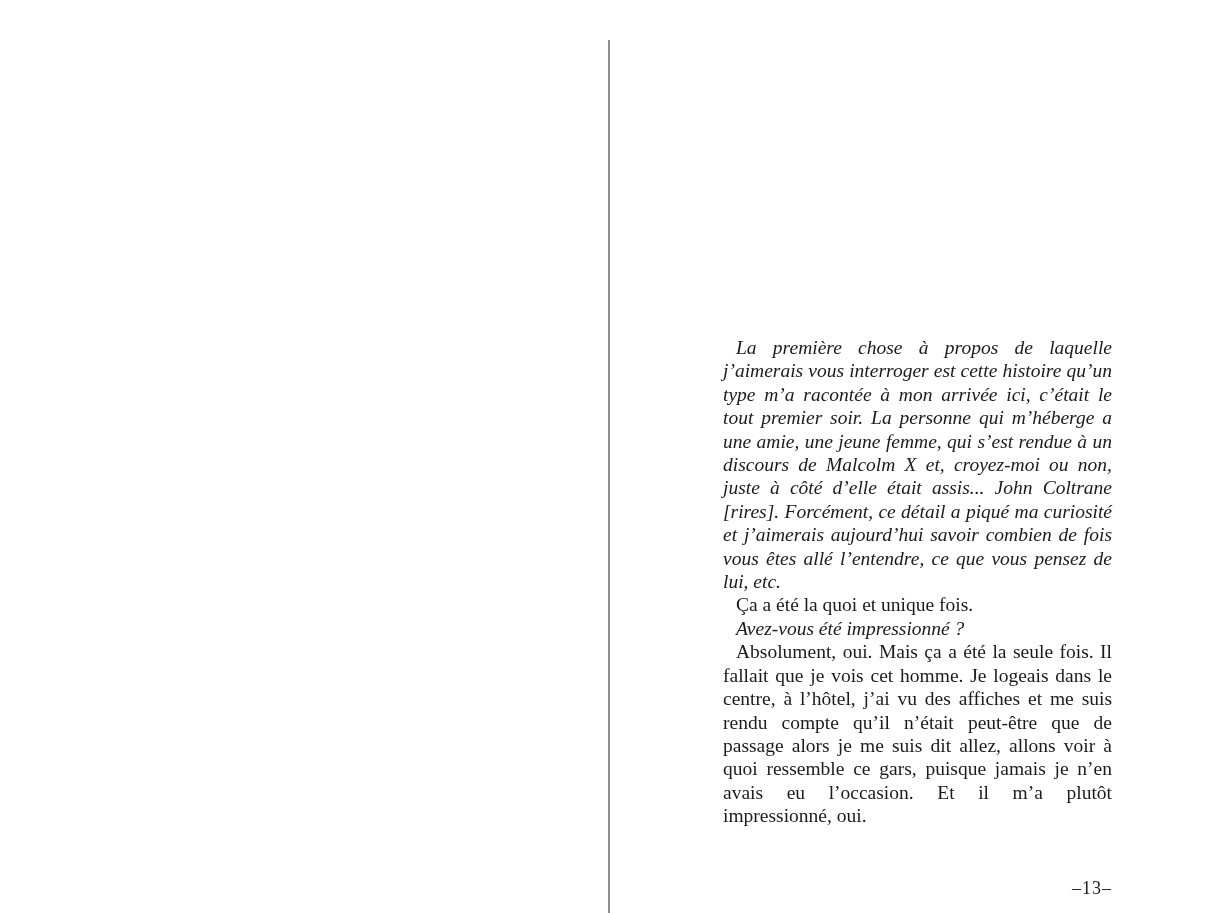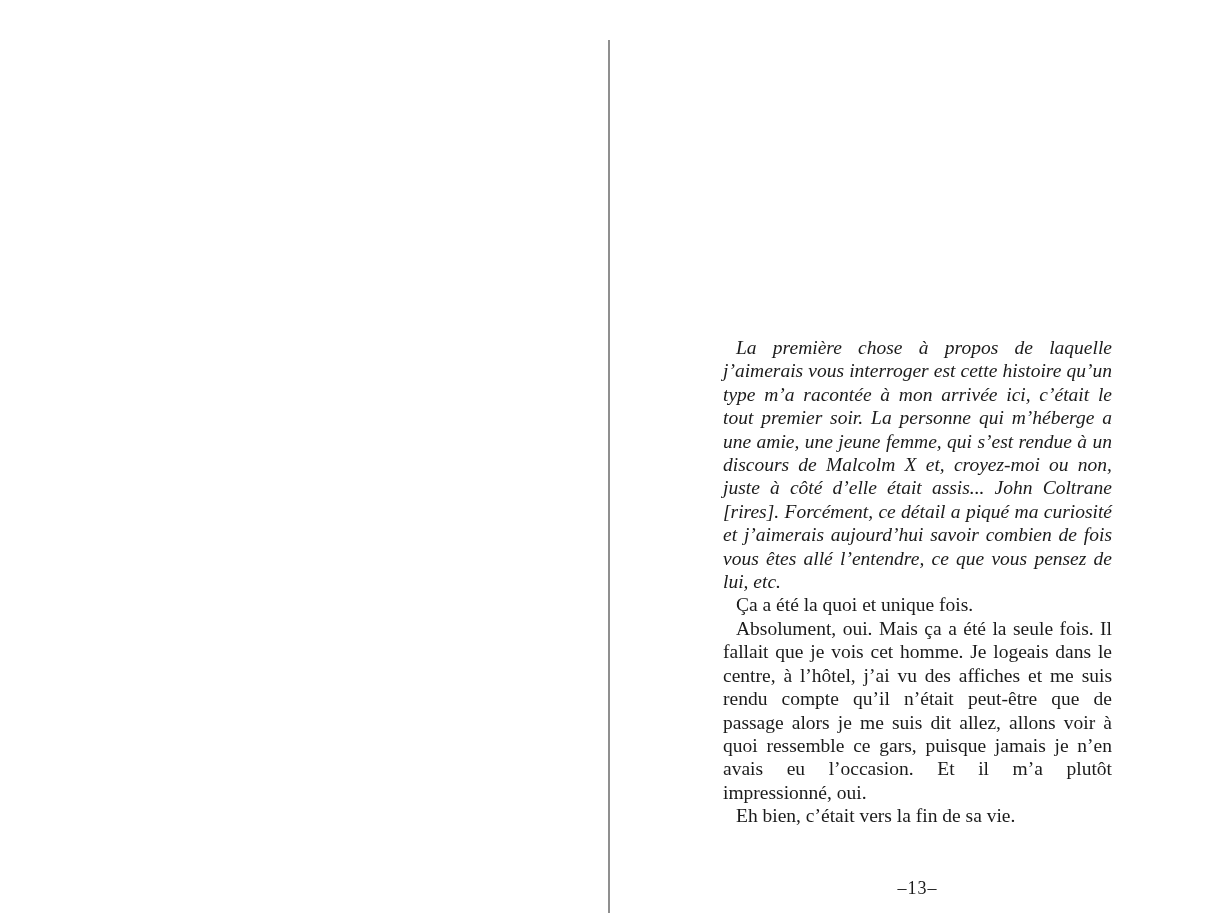--- a/index.html
+++ b/index.html
@@ -47,41 +47,41 @@
     text-indent: 13px;
     margin: 0;
   }
   .text-block p.italic { font-style: italic; }
   .text-block p.roman  { font-style: normal; }
   .folio {
     position: absolute;
     left: 113px;           
     top: 838px;
     width: 389px;
-    text-align: center;
+    text-align: right;
     color: #1b1b1b;
     font-size: 18px;
     letter-spacing: 1px;
   }
 </style>
 </head>
 <body>
 
 <div class="spread">
 
   <div class="page-left"></div>
 
   <div class="divider"></div>
 
   <div class="page-right">
 
     <div class="text-block">
       <p class="italic">La première chose à propos de laquelle j’aimerais vous interroger est cette histoire qu’un type m’a racontée à mon arrivée ici, c’était le tout premier soir. La personne qui m’héberge a une amie, une jeune femme, qui s’est rendue à un discours de Malcolm X et, croyez-moi ou non, juste à côté d’elle était assis... John Coltrane [rires]. Forcément, ce détail a piqué ma curiosité et j’aimerais aujourd’hui savoir combien de fois vous êtes allé l’entendre, ce que vous pensez de lui, etc.</p>
       <p class="roman">Ça a été la quoi et unique fois.</p>
+      <p class="italic">Avez-vous été impressionné ?</p>
       <p class="roman">Absolument, oui. Mais ça a été la seule fois. Il fallait que je vois cet homme. Je logeais dans le centre, à l’hôtel, j’ai vu des affiches et me suis rendu compte qu’il n’était peut-être que de passage alors je me suis dit allez, allons voir à quoi ressemble ce gars, puisque jamais je n’en avais eu l’occasion. Et il m’a plutôt impressionné, oui.</p>
-      <p class="roman">Eh bien, c’était vers la fin de sa vie.</p>
     </div>
 
     <div class="folio">–13–</div>
 
   </div>
 
 </div>
 
 </body></html>

